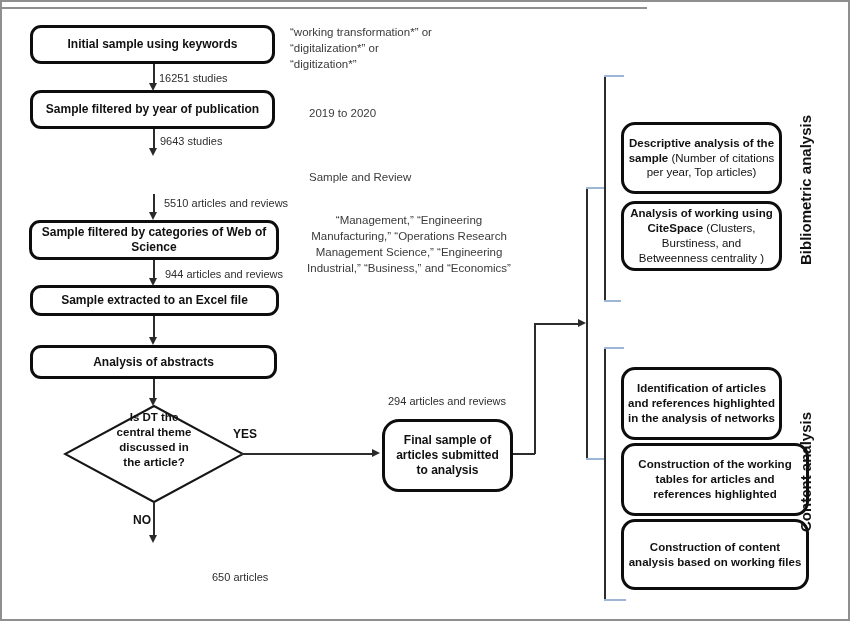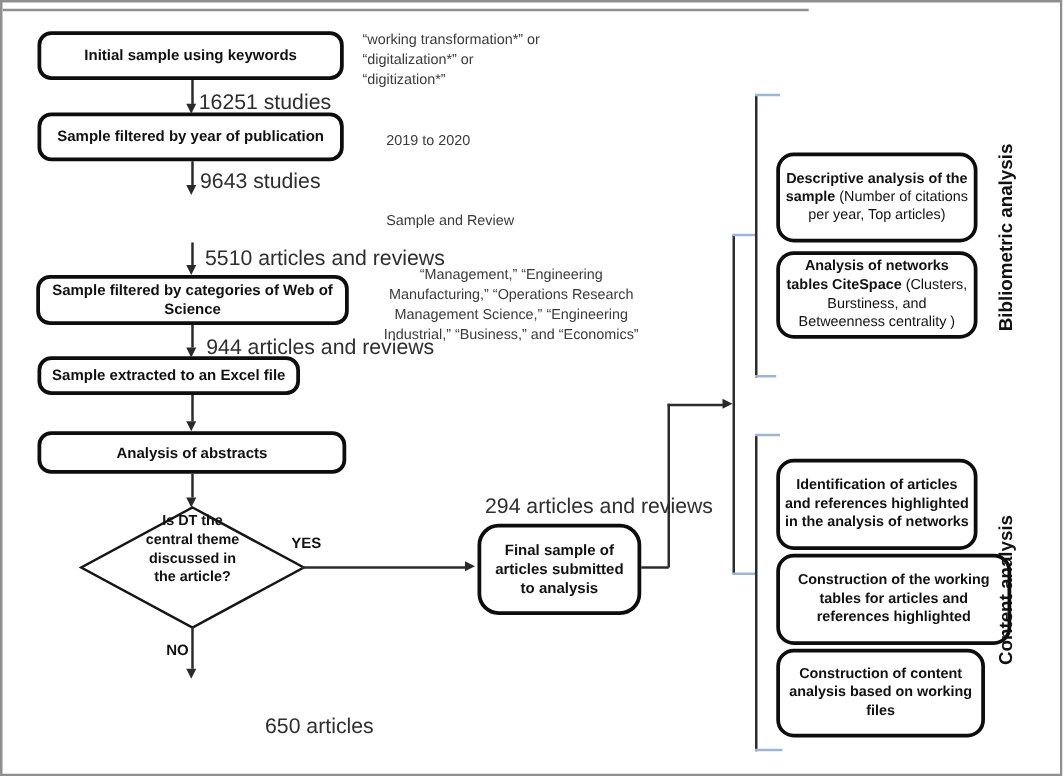--- a/index.html
+++ b/index.html
@@ -17,21 +17,21 @@
   .box.thin{border-width:2px;}
   .rbox{
     position:absolute;box-sizing:border-box;background:#fff;
     border:3px solid #0d0d0d;border-radius:14px;
     display:flex;align-items:center;justify-content:center;text-align:center;
     font-size:11.5px;line-height:1.3;color:#111;padding:3px 2px;
   }
   .rbox .bld{font-weight:bold;}
   .note{position:absolute;font-size:11.5px;line-height:1.4;color:#3a3a3a;}
   .note.center{text-align:center;}
-  .count{position:absolute;font-size:17px;color:#2e2e2e;white-space:nowrap;}
+  .count{position:absolute;font-size:11px;color:#2e2e2e;white-space:nowrap;}
   .lbl{position:absolute;font-size:12px;font-weight:bold;color:#111;}
   .vline{position:absolute;width:1.6px;background:#2c2c2c;}
   .hline{position:absolute;height:1.6px;background:#2c2c2c;}
   .blue{background:#9db6d6;}
   .gray{background:#8f8f8f;}
   .arr-down{position:absolute;width:0;height:0;border-left:4.5px solid transparent;border-right:4.5px solid transparent;border-top:8px solid #2a2a2a;}
   .arr-right{position:absolute;width:0;height:0;border-top:4.5px solid transparent;border-bottom:4.5px solid transparent;border-left:8px solid #2a2a2a;}
   .diamond-text{position:absolute;font-weight:bold;font-size:11.5px;line-height:1.3;text-align:center;color:#111;}
   .vtext{
     position:absolute;writing-mode:vertical-rl;transform:rotate(180deg);
@@ -46,21 +46,21 @@
 
   <div class="hline gray" style="left:0;top:5px;width:645px"></div>
 
   <div class="box" style="left:28px;top:23px;width:245px;height:39px">Initial sample using keywords</div>
 
   <div class="box" style="left:28px;top:88px;width:245px;height:39px">Sample filtered by year of publication</div>
 
 
   <div class="box" style="left:27px;top:218px;width:250px;height:40px">Sample filtered by categories of Web of Science</div>
 
-  <div class="box" style="left:28px;top:283px;width:210px;height:31px">Sample extracted to an Excel file</div>
+  <div class="box" style="left:28px;top:283px;width:249px;height:31px">Sample extracted to an Excel file</div>
 
   <div class="box" style="left:28px;top:343px;width:247px;height:34px">Analysis of abstracts</div>
 
   <div class="note" style="left:288px;top:22px;width:152px">“working transformation*” or “digitalization*” or “digitization*”</div>
   <div class="note" style="left:307px;top:103px">2019 to 2020</div>
   <div class="note" style="left:307px;top:167px">Sample and Review</div>
   <div class="note center" style="left:303px;top:210px;width:208px">“Management,” “Engineering Manufacturing,” “Operations Research Management Science,” “Engineering Industrial,” “Business,” and “Economics”</div>
 
   <div class="vline" style="left:151px;top:62px;height:20px"></div>
   <div class="arr-down" style="left:147px;top:81px"></div>
@@ -121,40 +121,40 @@
 
   <div class="rbox" style="left:619px;top:120px;width:161px;height:72px">
     <div>
       <span class="bld">Descriptive analysis of the sample</span>
       <span>(Number of citations per year, Top articles)</span>
     </div>
   </div>
 
   <div class="rbox" style="left:619px;top:199px;width:161px;height:70px">
     <div>
-      <span class="bld">Analysis of networks tables CiteSpace</span>
+      <span class="bld">Analysis of working using CiteSpace</span>
       <span>(Clusters, Burstiness, and Betweenness centrality )</span>
     </div>
   </div>
 
   <div class="rbox" style="left:619px;top:365px;width:161px;height:73px">
     <div>
       <span class="bld">Identification of articles and references highlighted in the analysis of networks</span>
       <span></span>
     </div>
   </div>
 
   <div class="rbox" style="left:619px;top:441px;width:188px;height:73px">
     <div>
       <span class="bld">Construction of the working tables for articles and references highlighted</span>
       <span></span>
     </div>
   </div>
 
-  <div class="rbox" style="left:619px;top:517px;width:167px;height:71px">
+  <div class="rbox" style="left:619px;top:517px;width:188px;height:71px">
     <div>
       <span class="bld">Construction of content analysis based on working files</span>
       <span></span>
     </div>
   </div>
 
   <div class="vtext" style="left:792px;top:105px;width:22px;height:165px">Bibliometric analysis</div>
 
   <div class="vtext" style="left:792px;top:405px;width:22px;height:130px">Content analysis</div>
 

